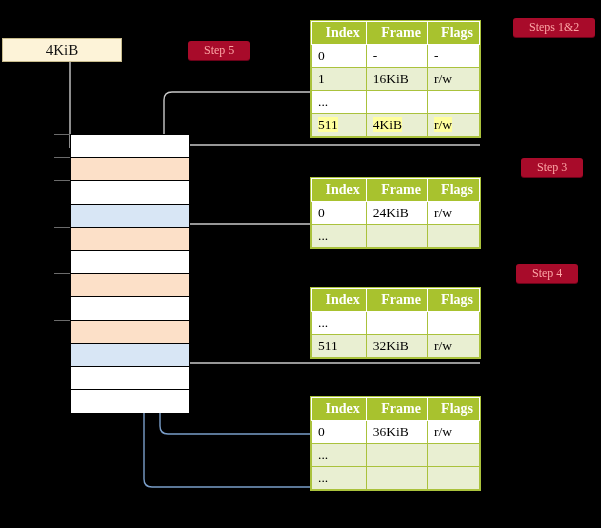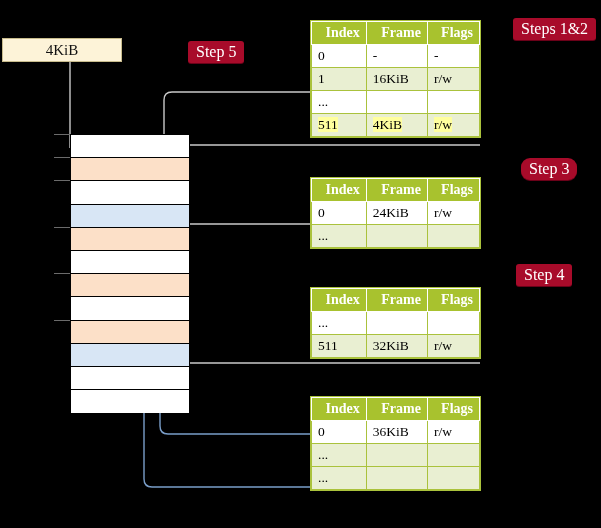--- a/index.html
+++ b/index.html
@@ -6,23 +6,23 @@
   body{width:601px;height:528px;position:relative;overflow:hidden;
        font-family:"Liberation Serif", serif;color:#000;}
   .stage{position:absolute;left:0;top:0;width:601px;height:528px;}
 
   
   .size-box{position:absolute;background:#fdf3d8;border:1px solid #c8bb8c;
             display:flex;align-items:center;justify-content:center;
             font-size:15px;color:#111;}
 
   
-  .step-badge{position:absolute;background:#a80b2a;color:#ffffff;
+  .step-badge{position:absolute;background:#a80b2a;color:#fca5a5;
               border-radius:3px;display:flex;align-items:center;
-              justify-content:center;font-size:16px;padding:2px 8px;
+              justify-content:center;font-size:12px;padding:2px 16px;
               box-shadow:0 1px 0 #6b0119;white-space:nowrap;}
 
   
   .memcol{position:absolute;border:1px solid #000;box-sizing:border-box;background:#fff;}
   .memrow{box-sizing:border-box;border-bottom:1px solid #000;width:100%;}
   .memrow:last-child{border-bottom:none;}
   .tick{position:absolute;height:1px;background:#6b6b6b;}
 
   
   .ptable{position:absolute;border-collapse:collapse;background:#fff;
@@ -73,21 +73,21 @@
   <div class="size-box" style="left:2px;top:38px;width:118px;height:22px;">
     <span>4KiB</span>
   </div>
 
   <div class="step-badge" style="left:188px;top:41px;">
     <span>Step 5</span>
   </div>
   <div class="step-badge" style="left:513px;top:18px;">
     <span>Steps 1&amp;2</span>
   </div>
-  <div class="step-badge" style="left:521px;top:158px;border-radius:9px;">
+  <div class="step-badge" style="left:521px;top:158px;">
     <span>Step 3</span>
   </div>
   <div class="step-badge" style="left:516px;top:264px;justify-content:center;">
     <span>Step 4</span>
   </div>
 
   <div id="memcol" class="memcol" style="left: 70px; top: 134px; width: 120px; height: 278.4px;">
       <div class="memrow" style="height: 23.2px; background: rgb(255, 255, 255);"></div>
       <div class="memrow" style="height: 23.2px; background: rgb(252, 224, 200);"></div>
       <div class="memrow" style="height: 23.2px; background: rgb(255, 255, 255);"></div>

